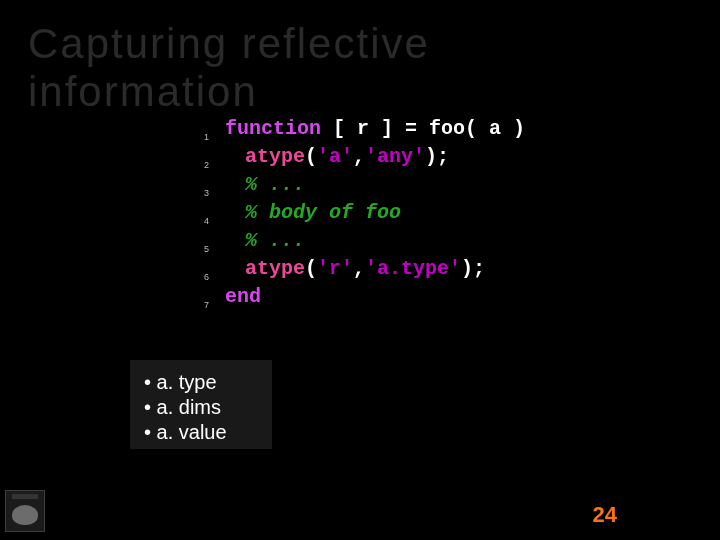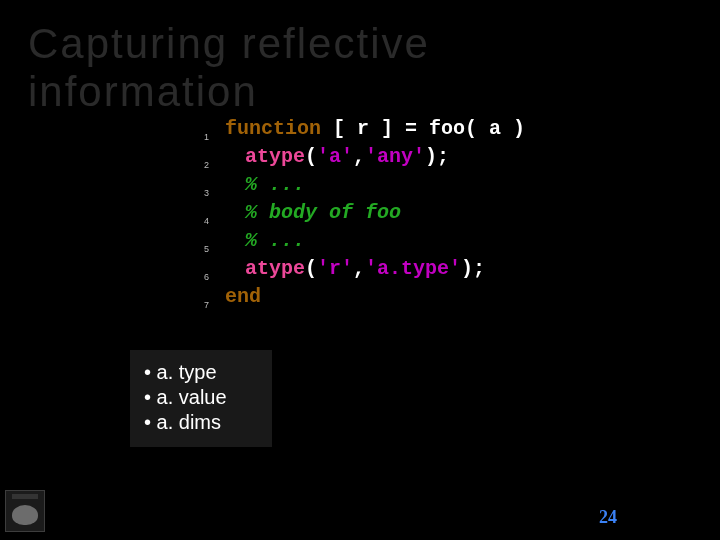--- a/index.html
+++ b/index.html
@@ -44,31 +44,31 @@
     font-size: 9px;
     font-weight: normal;
     font-family: Arial, sans-serif;
     text-align: right;
     width: 14px;
   }
   .code-line {
     position: absolute;
     left: 30px;
   }
-  .kw   { color: #a16207; }  
+  .kw   { color: #d946ef; }  
   .fn   { color: #ec4899; }  
   .str  { color: #c200c2; }  
   .txt  { color: #ffffff; }  
   .cmt  { color: #23a923; font-style: italic; }  
   .bullet-box {
     position: absolute;
     left: 130px;
-    top: 350px;
+    top: 360px;
     background: #191919;
-    padding: 10px 45px 12px 14px;
+    padding: 10px 45px 4px 14px;
     color: #fff;
     font-size: 20px;
     line-height: 25px;
   }
   .bullet-box .row { white-space: nowrap; }
   .logo {
     position: absolute;
     left: 5px;
     bottom: 8px;
     width: 40px;
@@ -93,38 +93,37 @@
     left: 6px;
     top: 3px;
     width: 26px;
     height: 5px;
     background: #343434;
   }
   .page-no {
     position: absolute;
     right: 18px;
     bottom: 12px;
-    color: #3b82f6;
-    font-size: 18px;
+    color: #f97316;
+    font-size: 22px;
     font-weight: bold;
-    font-family: Liberation Serif, serif;
   }
 </style>
 </head>
 <body>
 
 <div class="slide">
 
   <div class="title">Capturing reflective information</div>
 
   <div class="code-block"><div class="line-no" style="top: 8px; left: 0px;">1</div><div class="code-line" style="top: 0px; left: 30px;"><span class="kw">function</span><span class="txt"> [ r ] = foo( a )</span></div><div class="line-no" style="top: 36px; left: 0px;">2</div><div class="code-line" style="top: 28px; left: 50px;"><span class="fn">atype</span><span class="txt">(</span><span class="str">'a'</span><span class="txt">,</span><span class="str">'any'</span><span class="txt">);</span></div><div class="line-no" style="top: 64px; left: 0px;">3</div><div class="code-line" style="top: 56px; left: 50px;"><span class="cmt">% ...</span></div><div class="line-no" style="top: 92px; left: 0px;">4</div><div class="code-line" style="top: 84px; left: 50px;"><span class="cmt">% body of foo</span></div><div class="line-no" style="top: 120px; left: 0px;">5</div><div class="code-line" style="top: 112px; left: 50px;"><span class="cmt">% ...</span></div><div class="line-no" style="top: 148px; left: 0px;">6</div><div class="code-line" style="top: 140px; left: 50px;"><span class="fn">atype</span><span class="txt">(</span><span class="str">'r'</span><span class="txt">,</span><span class="str">'a.type'</span><span class="txt">);</span></div><div class="line-no" style="top: 176px; left: 0px;">7</div><div class="code-line" style="top: 168px; left: 30px;"><span class="kw">end</span></div></div>
 
   <div class="bullet-box">
       <div class="row">• a. type</div>
+      <div class="row">• a. dims</div>
       <div class="row">• a. value</div>
-      <div class="row">• a. dims</div>
     </div>
 
   <div class="logo"></div>
 
   <div class="page-no">24</div>
 
 </div>
 
 </body></html>

